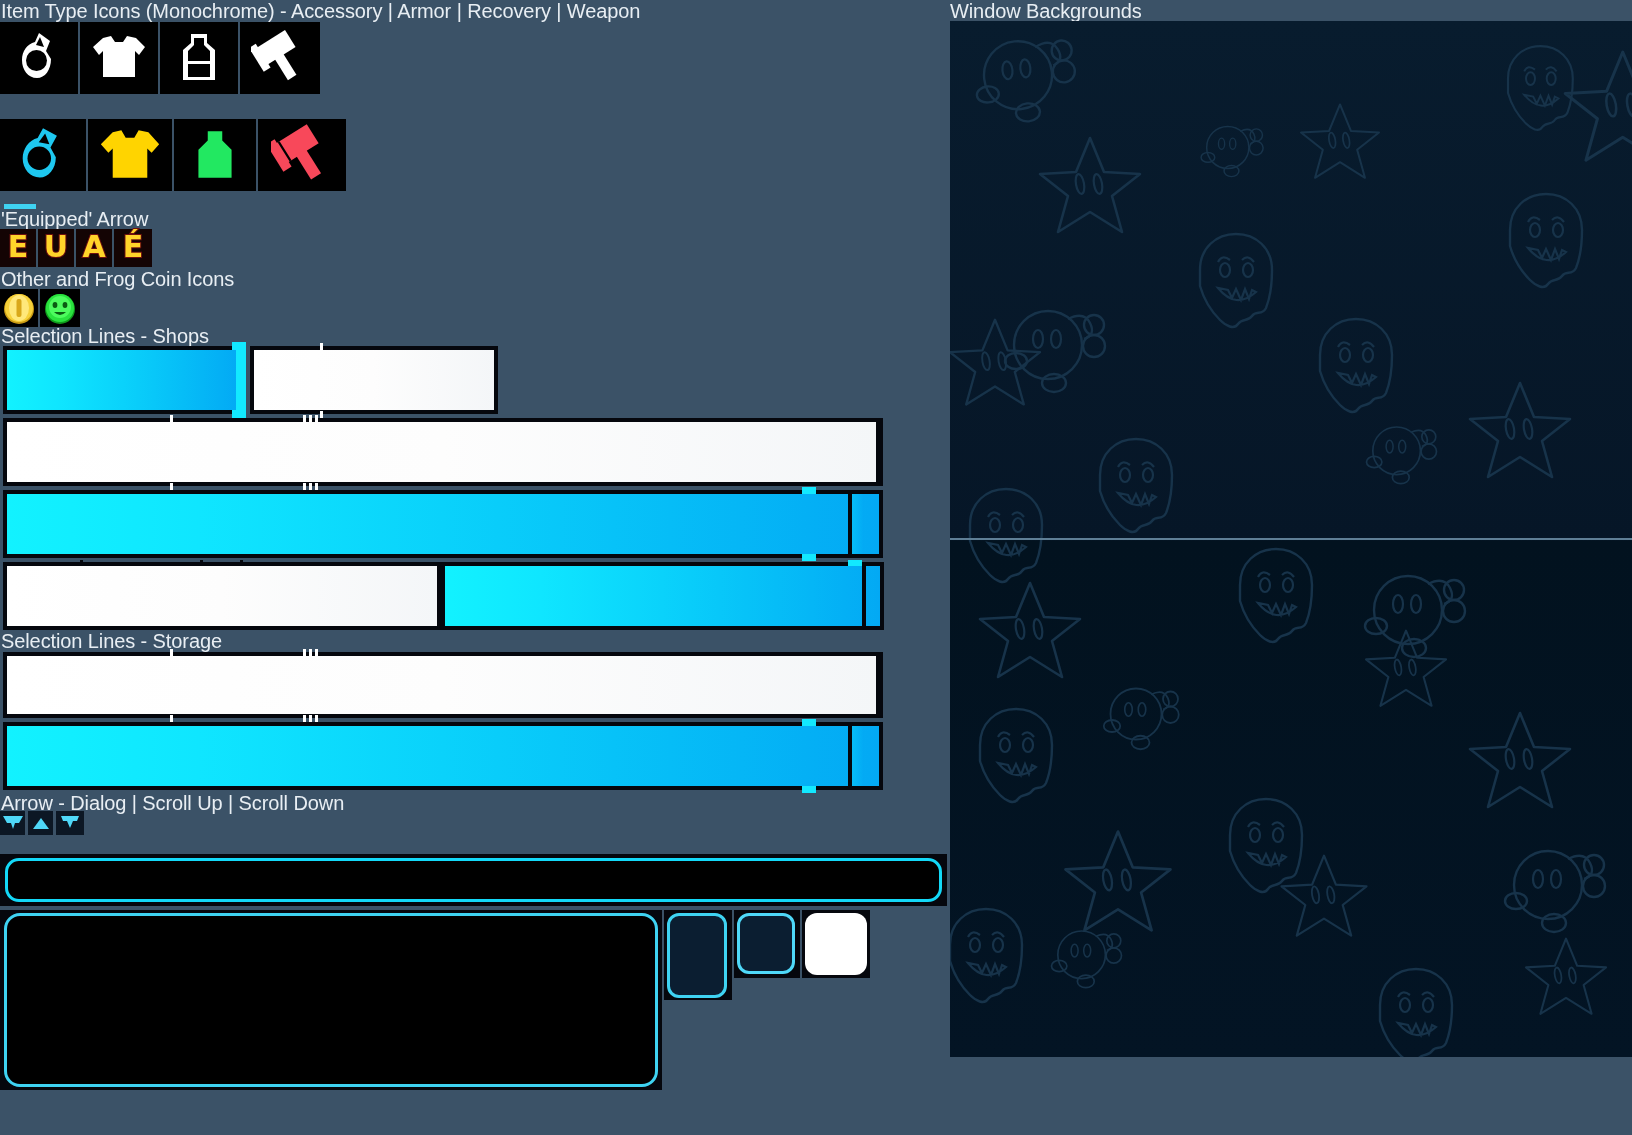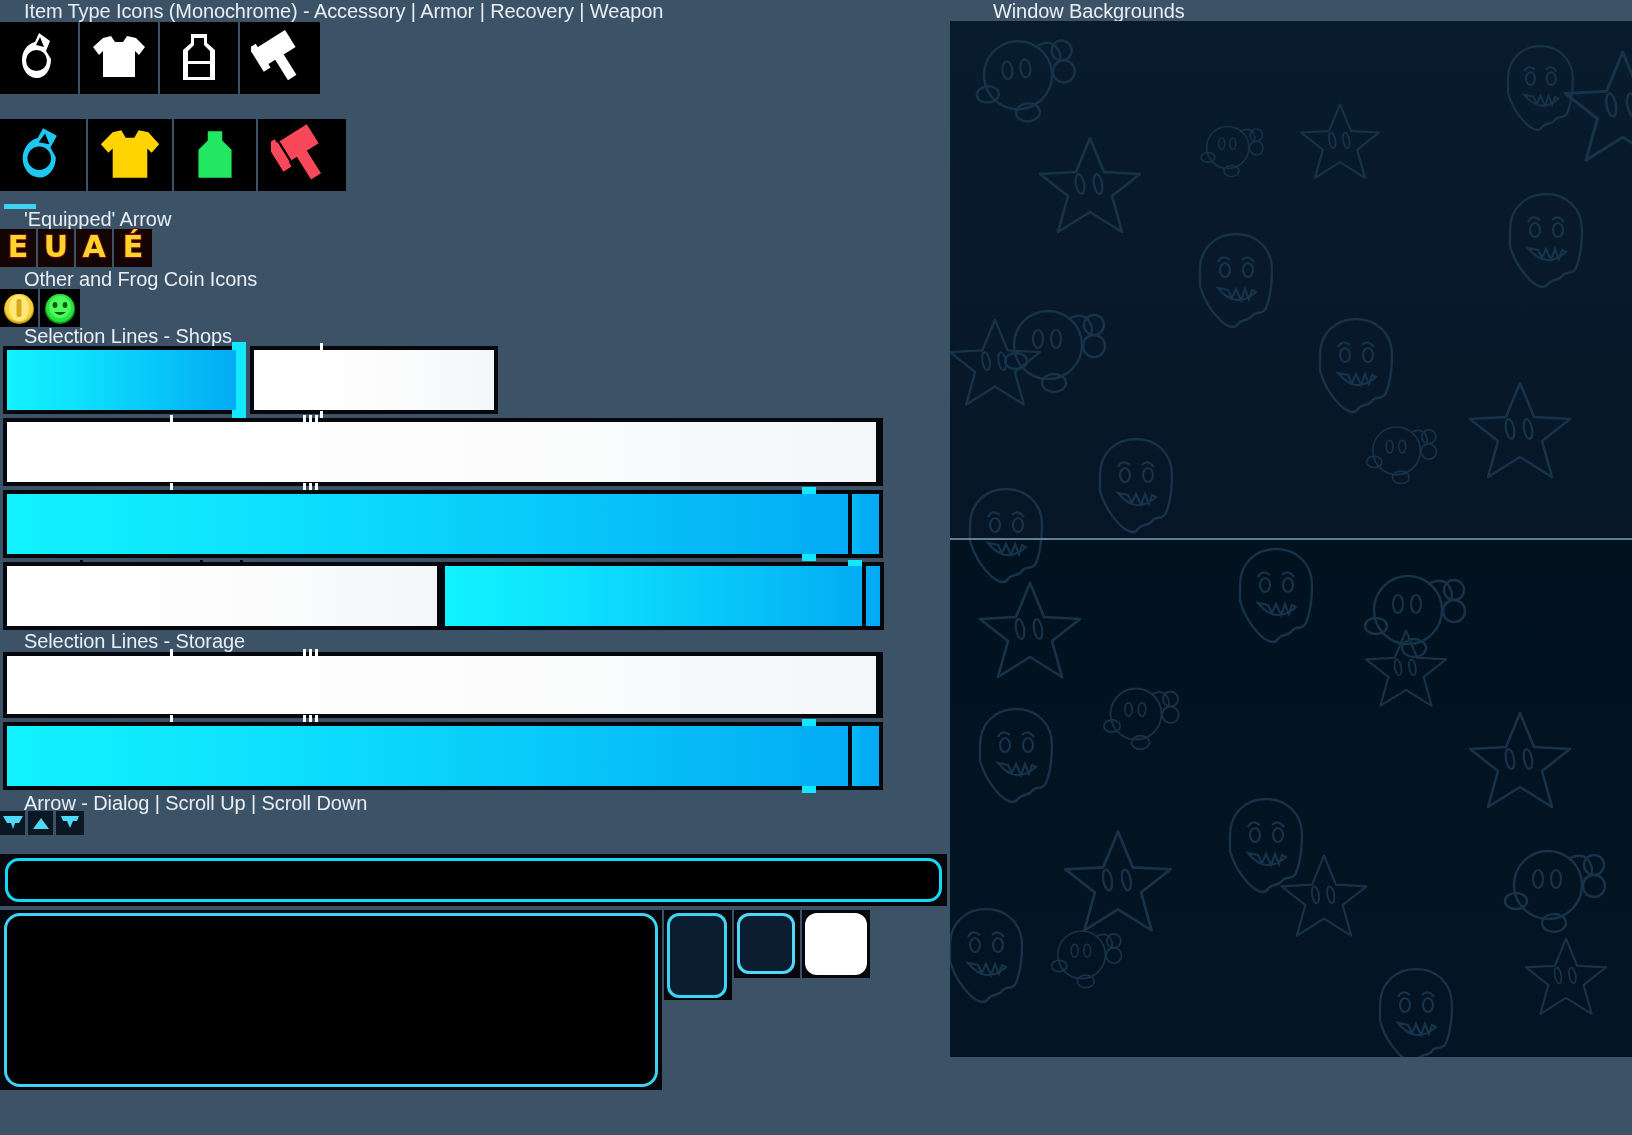--- a/index.html
+++ b/index.html
@@ -11,21 +11,20 @@
     position:relative;
   }
   .stage{position:absolute;left:0;top:0;width:1632px;height:1135px;}
   .label{
     color:#e8eef3;
     font-size:20px;
     line-height:22px;
     font-family:"Liberation Sans", sans-serif;
     white-space:nowrap;
     letter-spacing:-0.1px;
-    padding-left:23px;
   }
   .abs{position:absolute;}
 
   
   .tilerow{position:absolute;display:flex;gap:0;}
   .tile{
     width:80px;height:72px;background:#000;
     display:flex;align-items:center;justify-content:center;
     box-sizing:border-box;border-right:2px solid #3b5267;
   }
@@ -296,21 +295,21 @@
 
   <div class="abs" style="left:664px;top:910px;width:68px;height:90px;background:#05070d;"></div>
   <div class="wframe-square" style="left:667px;top:913px;width:60px;height:85px;border:3px solid #3fd3f2;border-radius:12px 12px 12px 12px;background:#0b1e31;box-sizing:border-box;"></div>
 
   <div class="abs" style="left:734px;top:910px;width:66px;height:68px;background:#05070d;"></div>
   <div class="wframe-square" style="left:737px;top:913px;width:58px;height:61px;border:3px solid #4fd8f8;border-radius:12px;background:#0b1e31;box-sizing:border-box;"></div>
 
   <div class="abs" style="left:802px;top:910px;width:68px;height:68px;background:#05070d;"></div>
   <div class="wframe-square" style="left:805px;top:913px;width:62px;height:62px;border-radius:12px;background:#ffffff;"></div>
 
-  <div class="label abs" style="left:950px;top:0px;margin-left:20px;">Window Backgrounds</div>
+  <div class="label abs" style="left:950px;top:0px;">Window Backgrounds</div>
 
   <div id="bgpanel" style="left:950px;top:21px;width:682px;height:1036px;">
 
     <div class="pattern">
       <svg width="682" height="1036" viewBox="0 0 682 1036" preserveAspectRatio="none">
         <defs>
           <linearGradient id="bgGrad" x1="0" y1="0" x2="0" y2="1">
             <stop offset="0%" stop-color="#081c2e"></stop>
             <stop offset="50%" stop-color="#061627"></stop>
             <stop offset="50.2%" stop-color="#02121f"></stop>

